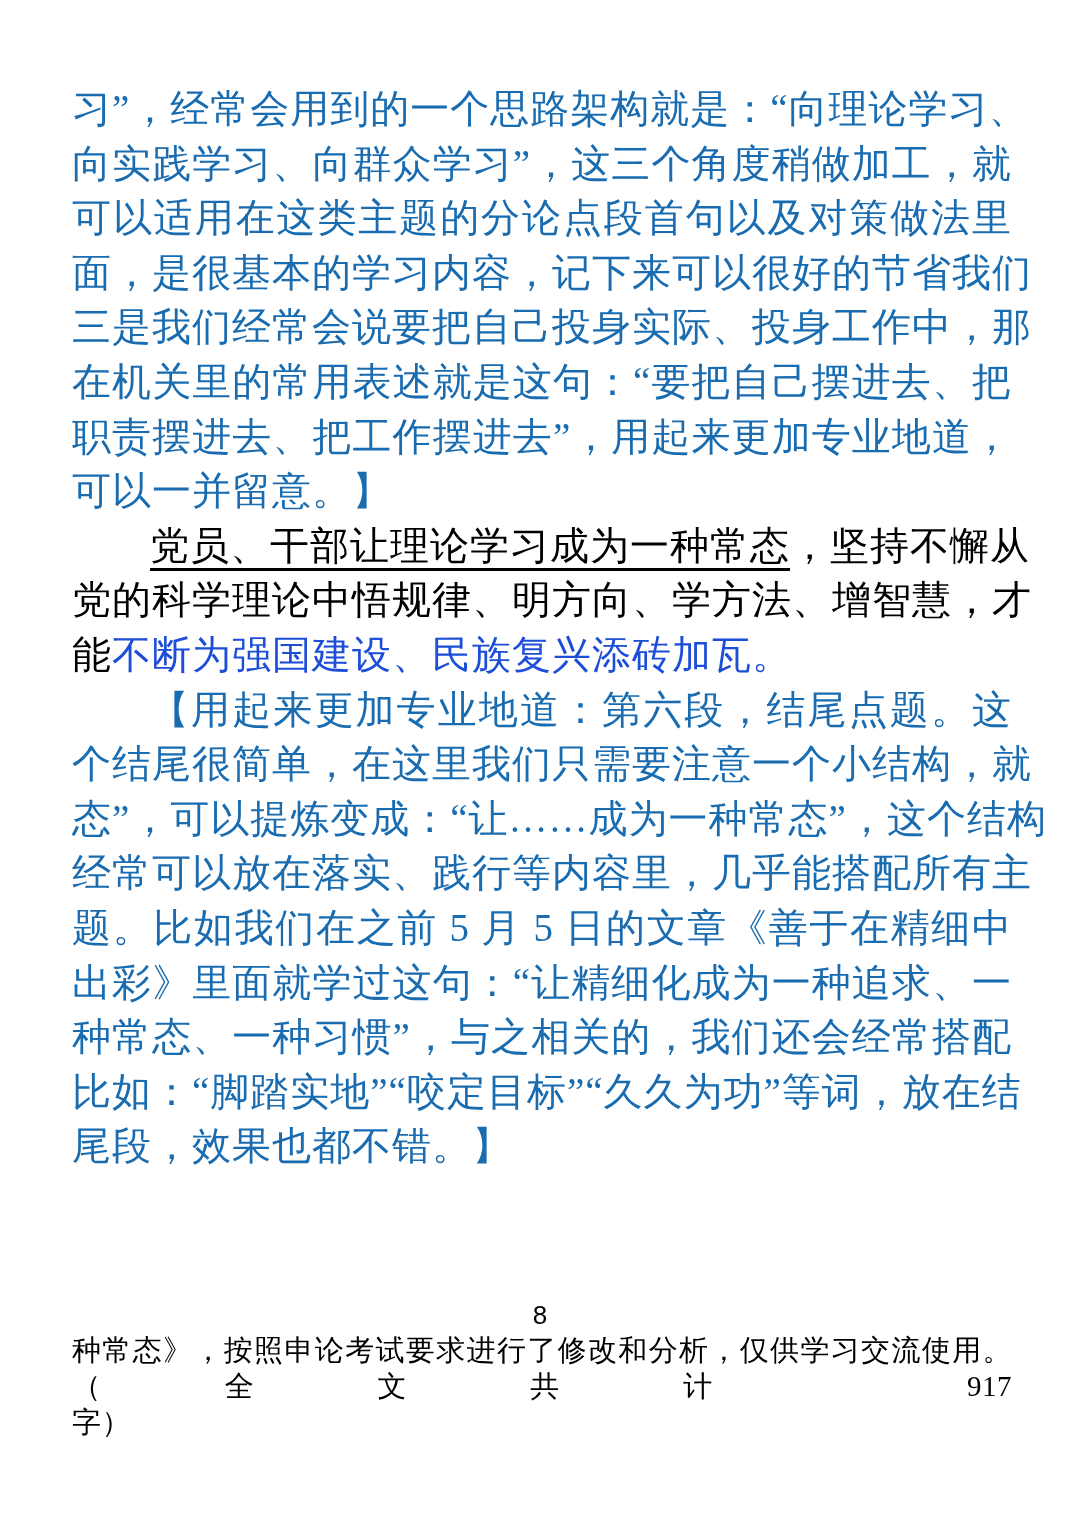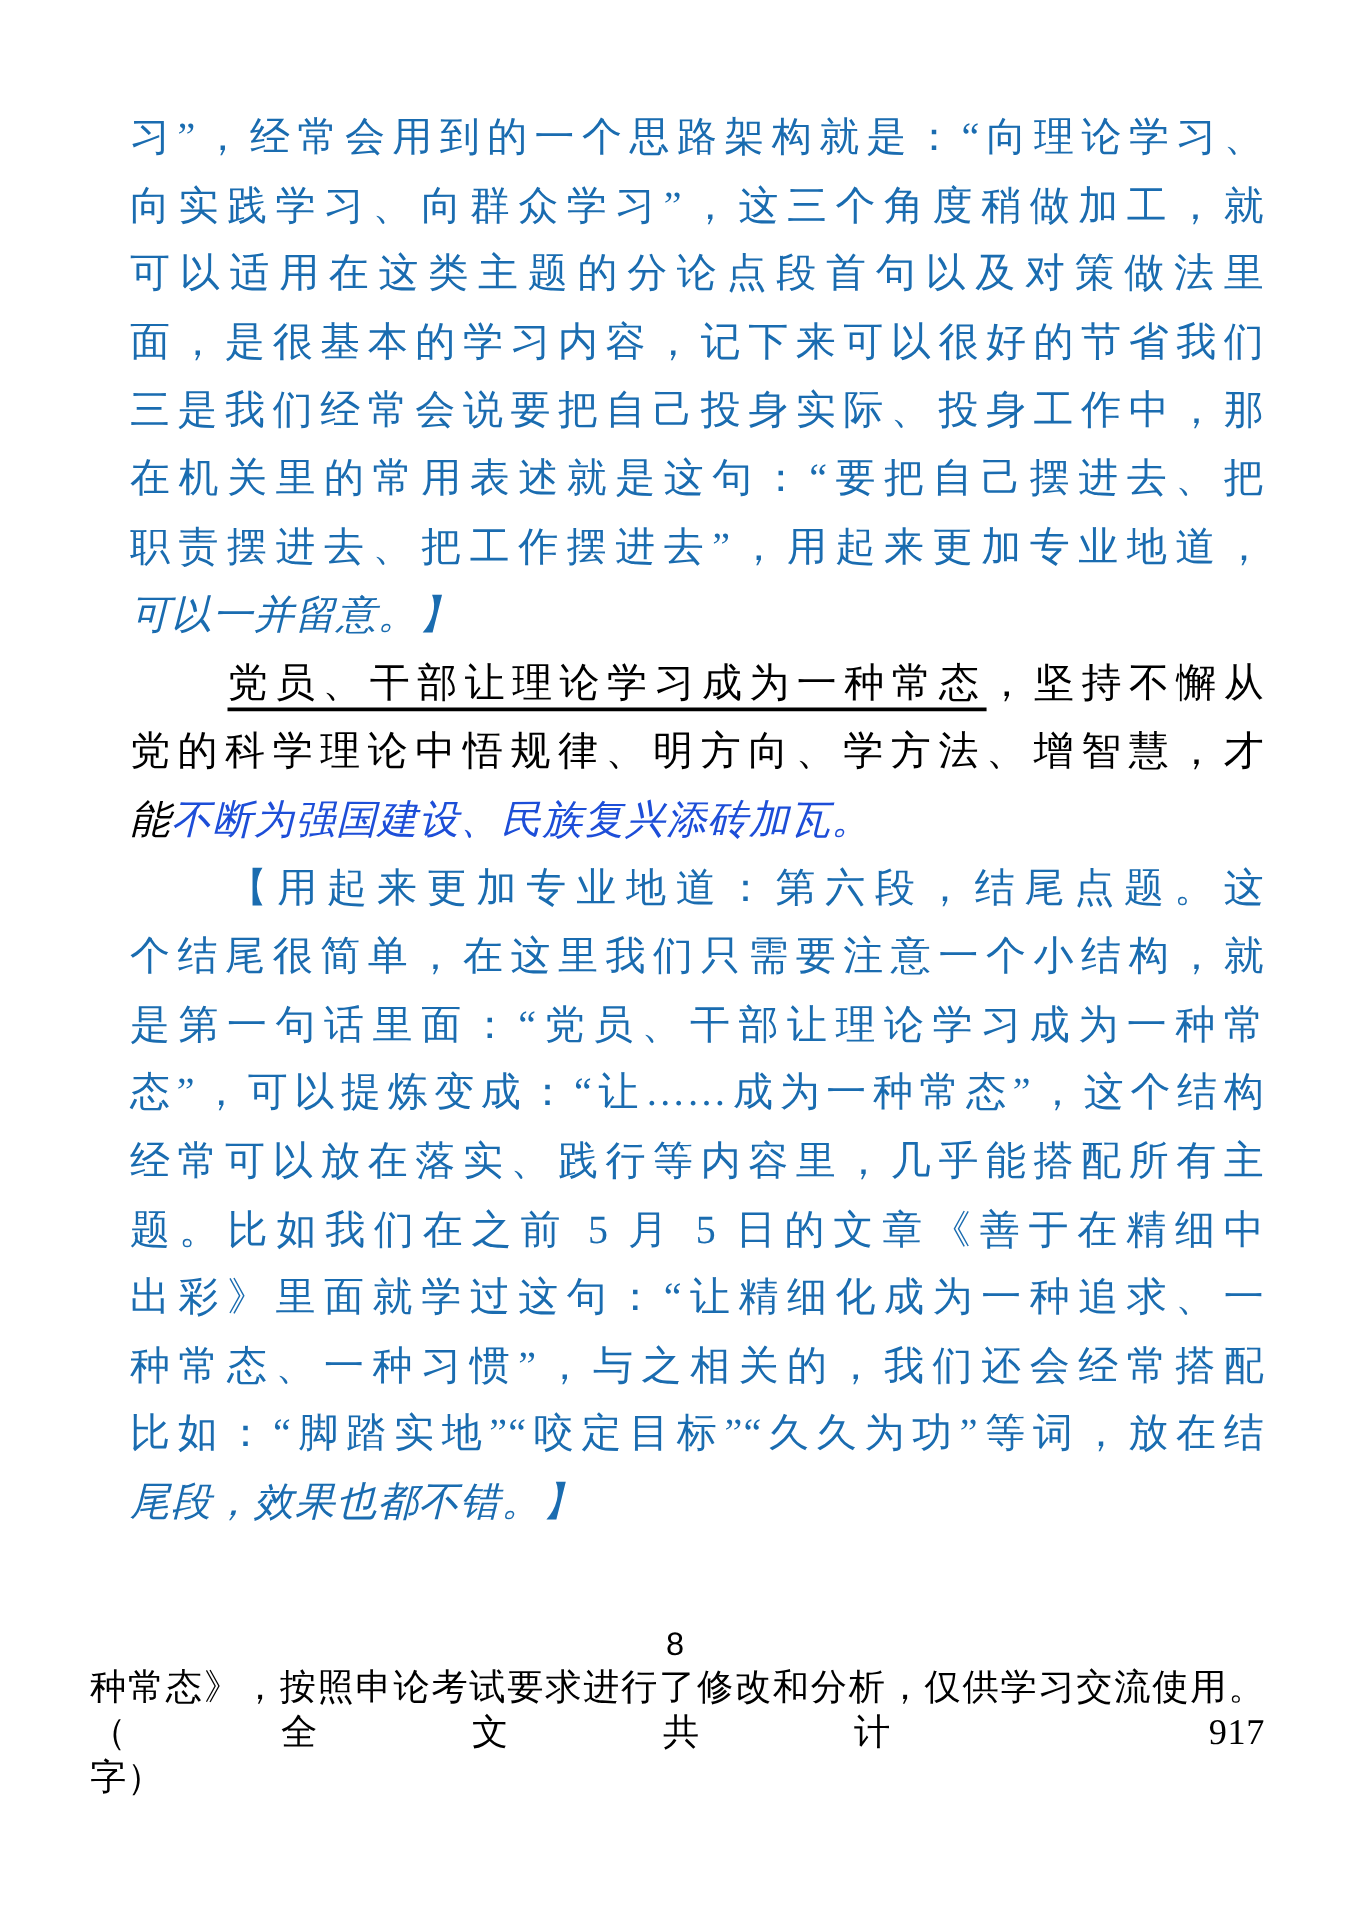--- a/index.html
+++ b/index.html
@@ -15,34 +15,32 @@
     overflow: hidden;
     font-family: "Liberation Serif", "DejaVu Serif", serif;
   }
   .body-text {
     position: absolute;
     left: 72px;
     right: 68px;
     top: 82px;
   }
   .line {
-    font-size: 32px;
+    font-size: 39px;
     line-height: 54.6px;
     letter-spacing: 1px;
     white-space: nowrap;
     text-align: justify;
     text-align-last: justify;
     text-justify: inter-character;
     overflow: visible;
-    margin-left: 32px;
   }
   .line.para-end {
     text-align: center;
     text-align-last: left;
-    font-style: italic;
   }
   .blue  { color: #1a6cb0; }
   .black { color: #000000; }
   .red-seg { color: #1d4ed8; }
   .indent { padding-left: 78px; }
   .underlined {
     text-decoration: underline;
     text-decoration-thickness: 3px;
     text-decoration-color: #000000;
     text-underline-offset: 9px;
@@ -102,21 +100,20 @@
       </div>
       <div class="line black">党的科学理论中悟规律、明方向、学方法、增智慧，才</div>
       <div class="line black para-end">
         <span>能</span><span class="red-seg">不断为强国建设、民族复兴添砖加瓦。</span>
       </div>
     </div>
 
     <div>
       <div class="line blue indent">【用起来更加专业地道：第六段，结尾点题。这</div>
       <div class="line blue">个结尾很简单，在这里我们只需要注意一个小结构，就</div>
-      <div class="line blue">是第一句话里面：“党员、干部让理论学习成为一种常</div>
       <div class="line blue">态”，可以提炼变成：“让……成为一种常态”，这个结构</div>
       <div class="line blue">经常可以放在落实、践行等内容里，几乎能搭配所有主</div>
       <div class="line blue">题。比如我们在之前 5 月 5 日的文章《善于在精细中</div>
       <div class="line blue">出彩》里面就学过这句：“让精细化成为一种追求、一</div>
       <div class="line blue">种常态、一种习惯”，与之相关的，我们还会经常搭配</div>
       <div class="line blue">比如：“脚踏实地”“咬定目标”“久久为功”等词，放在结</div>
       <div class="line blue para-end">尾段，效果也都不错。】</div>
     </div>
 
   </div>

